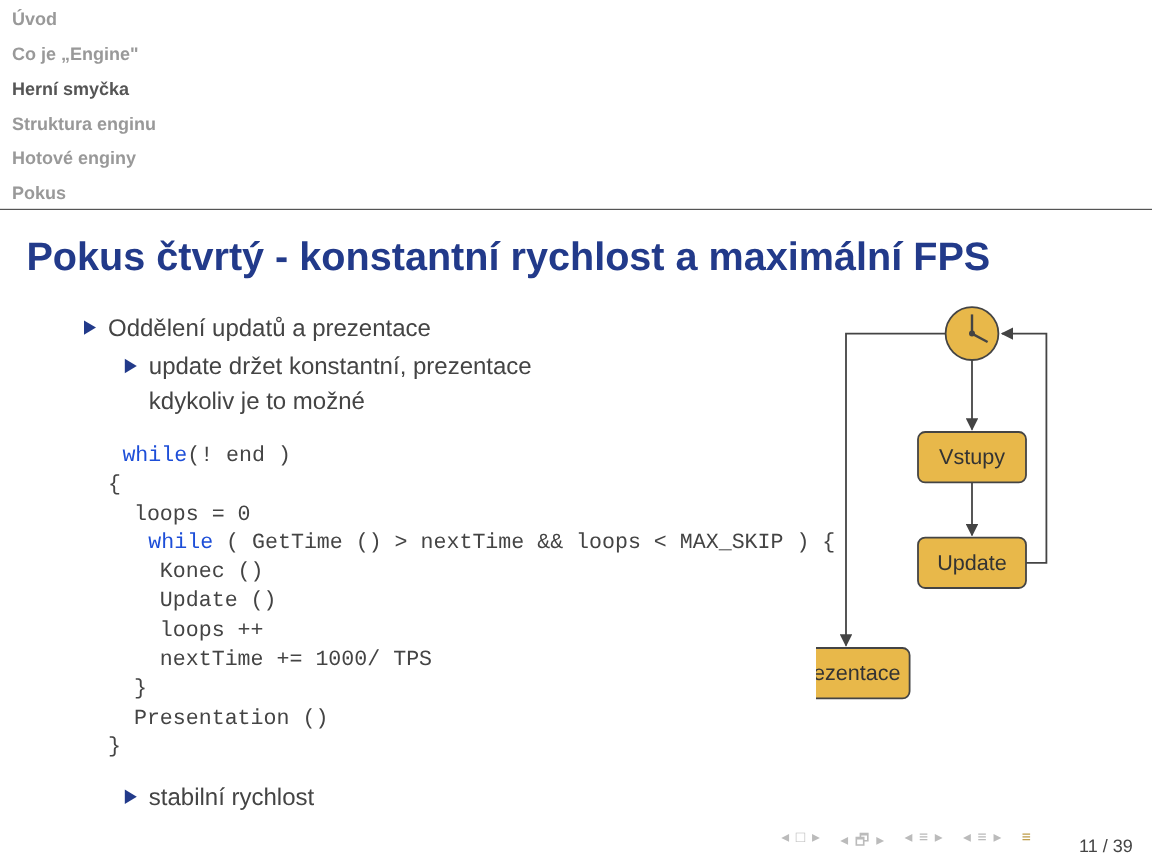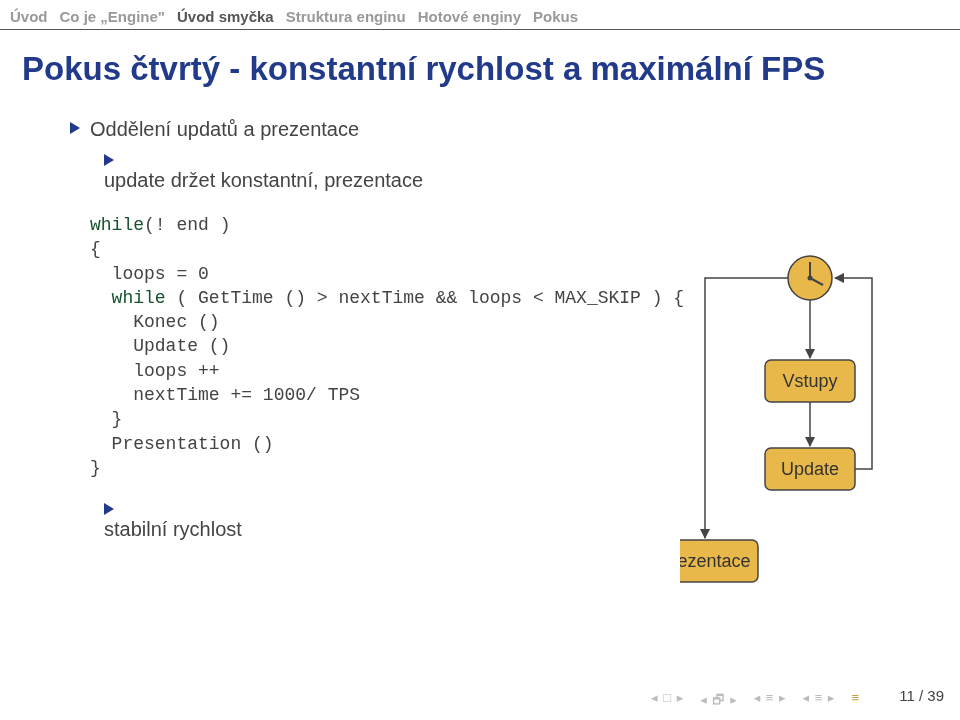--- a/index.html
+++ b/index.html
@@ -9,20 +9,21 @@
     background: #fff;
     color: #444;
     position: relative;
     overflow: hidden;
   }
   .nav {
     display: flex; gap: 12px;
     padding: 8px 10px 4px 10px;
     font-size: 15px;
     background: #fff;
+    flex-direction: column;
   }
   .nav span { color: #999; font-weight: bold; }
   .nav span.active { color: #555; }
   .underline {
     height: 1px; background: #555; margin: 0 0 0 0;
   }
   .title {
     font-size: 33px;
     color: #223a8a;
     padding: 20px 0 24px 22px;
@@ -34,75 +35,76 @@
     display: inline-block;
     width: 0; height: 0;
     border-top: 6px solid transparent;
     border-bottom: 6px solid transparent;
     border-left: 10px solid #223a8a;
     margin-top: 7px;
     margin-right: 10px;
     flex-shrink: 0;
   }
   .txt { font-size: 20px; line-height: 1.45; }
-  .sub { margin-left: 34px; flex-direction: column; }
+  .sub { margin-left: 34px; }
   .sub .txt { font-size: 20px; }
   pre.code {
     font-family: "Courier New", monospace;
     font-size: 18px;
     line-height: 1.35;
     margin: 18px 0 16px 50px;
     white-space: pre;
   }
-  .kw { color: #14532d; }
+  .kw { color: #1d4ed8; margin-left: 12px; }
   .diagram {
     position: absolute;
     right: 80px; top: 250px;
     width: 200px; height: 380px;
   }
   .page-num {
     position: absolute;
-    right: 16px; bottom: 16px;
+    right: 16px; bottom: 6px;
     font-size: 15px; color: #444;
   }
   .footer-icons {
     position: absolute;
     right: 100px; bottom: 8px;
     display: flex; gap: 16px;
     color: #bbb;
     font-size: 13px;
   }
   .footer-icons span { letter-spacing: 1px; }
   .ico-lines { color: #c0a050; }
 </style>
 </head>
 <body>
 
 <div class="nav">
   <span>Úvod</span>
   <span>Co je „Engine"</span>
-  <span class="active">Úvod smyčka</span>
+  <span class="active">Herní smyčka</span>
   <span>Struktura enginu</span>
   <span>Hotové enginy</span>
   <span>Pokus</span>
 </div>
 <div class="underline"></div>
 
 <h1 class="title">Pokus čtvrtý - konstantní rychlost a maximální FPS</h1>
 
 <div class="content">
 
   <div class="row">
     <span class="tri"></span>
     <span class="txt">Oddělení updatů a prezentace</span>
   </div>
   <div class="row sub">
     <span class="tri"></span>
     <span class="txt">
       <span>update držet konstantní, prezentace</span><br>
+      <span>kdykoliv je to možné</span>
     </span>
   </div>
 
   <pre class="code"><span class="kw">while</span><span>(! end )</span>
 <span>{</span>
 <span>  loops = 0</span>
 <span>  </span><span class="kw">while</span><span> ( GetTime () &gt; nextTime &amp;&amp; loops &lt; MAX_SKIP ) {</span>
 <span>    Konec ()</span>
 <span>    Update ()</span>
 <span>    loops ++</span>

